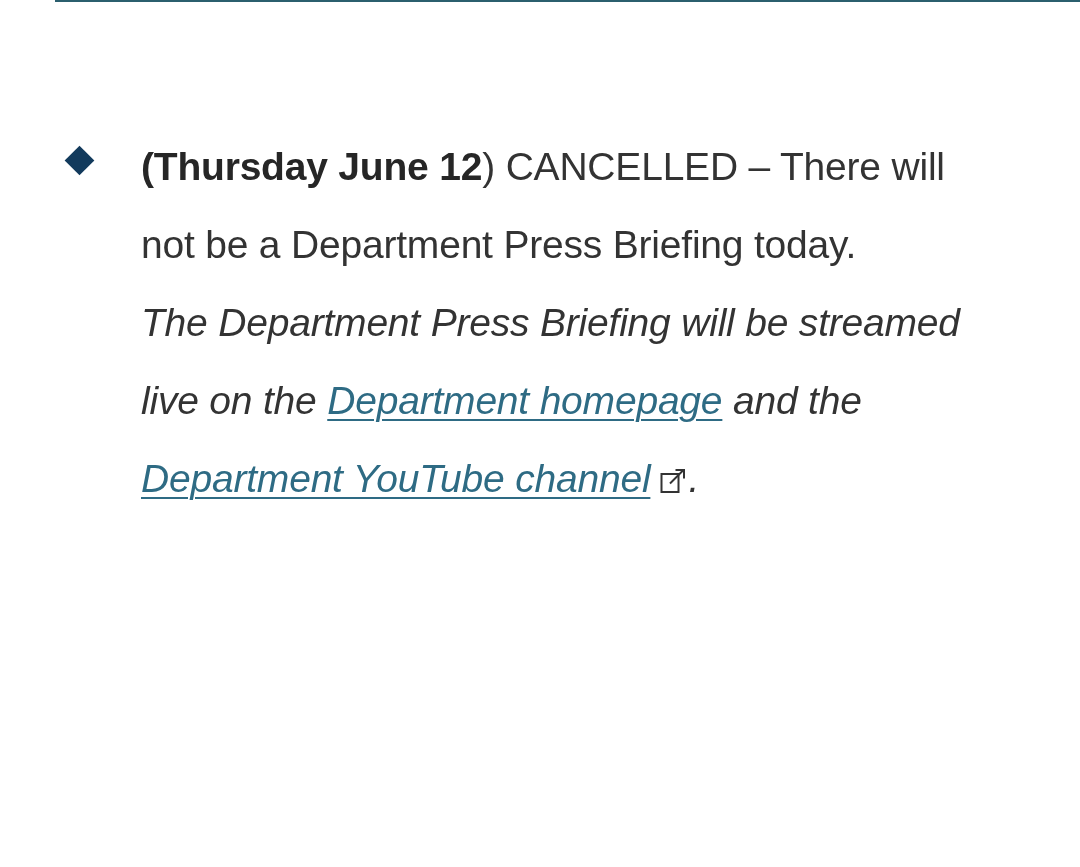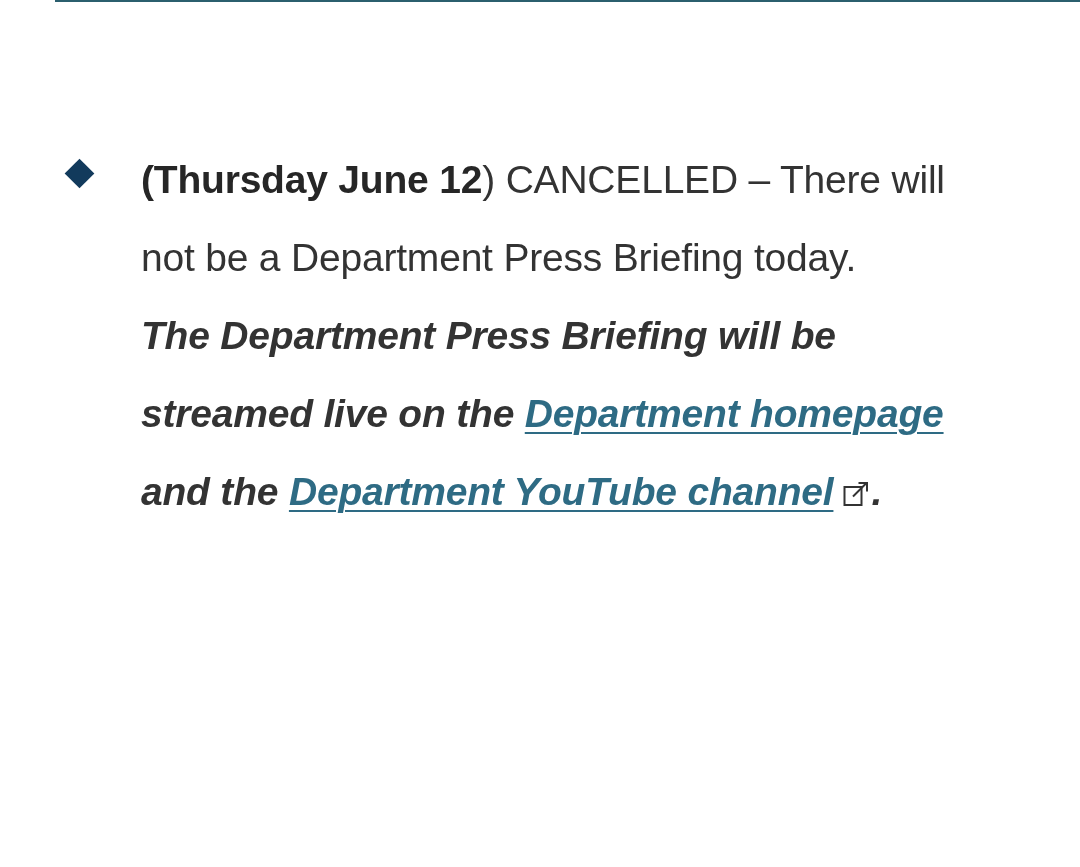--- a/index.html
+++ b/index.html
@@ -23,21 +23,21 @@
   .top-rule {
     position: absolute;
     top: 0;
     left: 55px;
     width: 1025px;
     height: 2px;
     background: #2b5f6e;
   }
   .content {
     position: absolute;
-    top: 141px;
+    top: 128px;
     left: 0;
     right: 0;
   }
   .bullet-row {
     display: flex;
     align-items: flex-start;
   }
   .bullet-marker {
     flex: 0 0 auto;
     width: 90px;
@@ -70,21 +70,20 @@
     font-weight: bold;
     color: #262626;
   }
   .para-italic {
     font-size: 39px;
     line-height: 78px;
     font-style: italic;
     color: #333333;
     letter-spacing: -0.2px;
     margin: 0;
-    font-weight: bold;
   }
   a.link {
     color: #2e6b84;
     text-decoration: underline;
     text-underline-offset: 5px;
     text-decoration-thickness: 2px;
     font-style: italic;
   }
   .ext-icon {
     display: inline-block;

